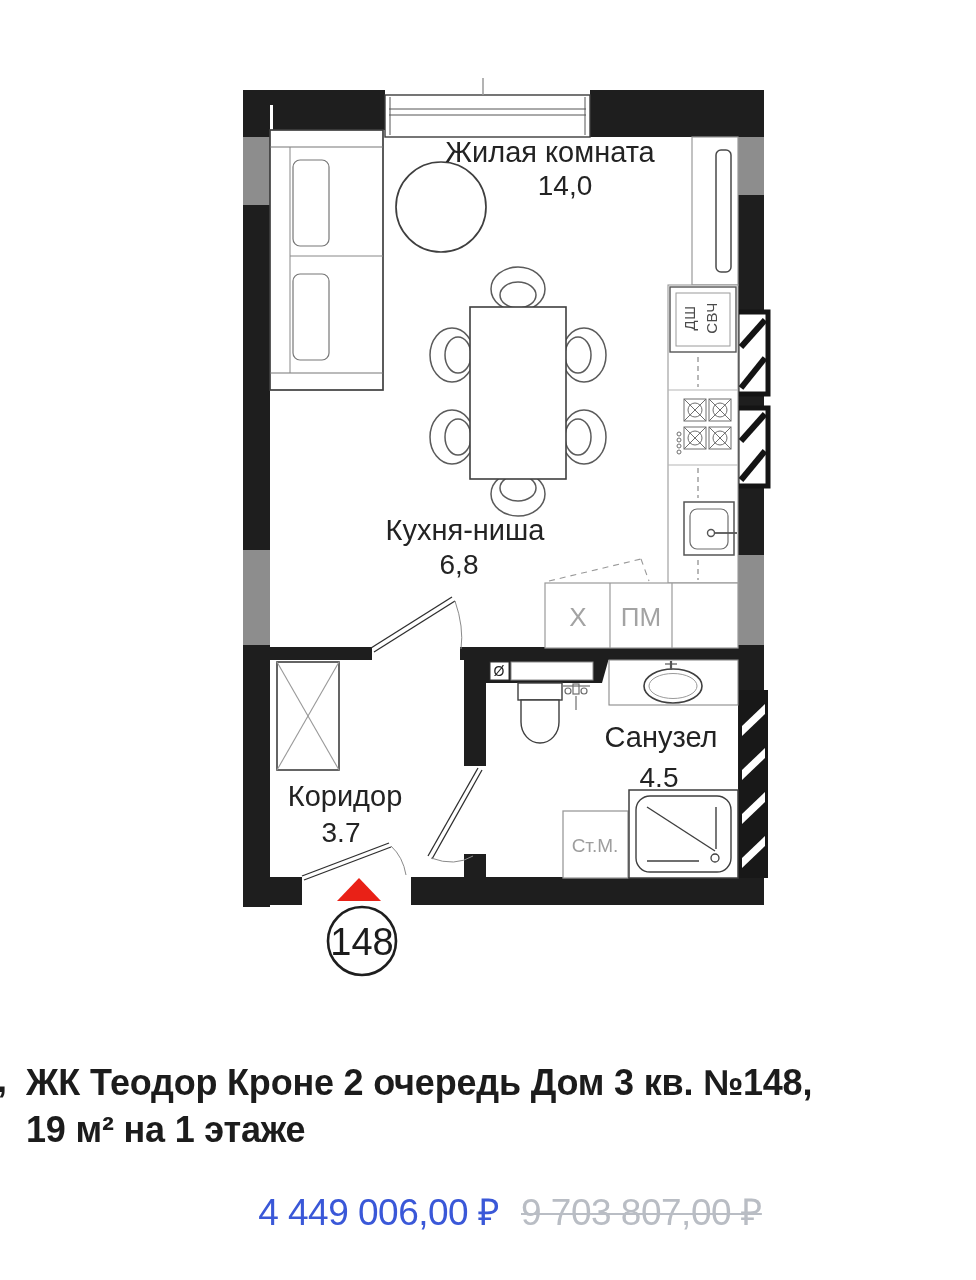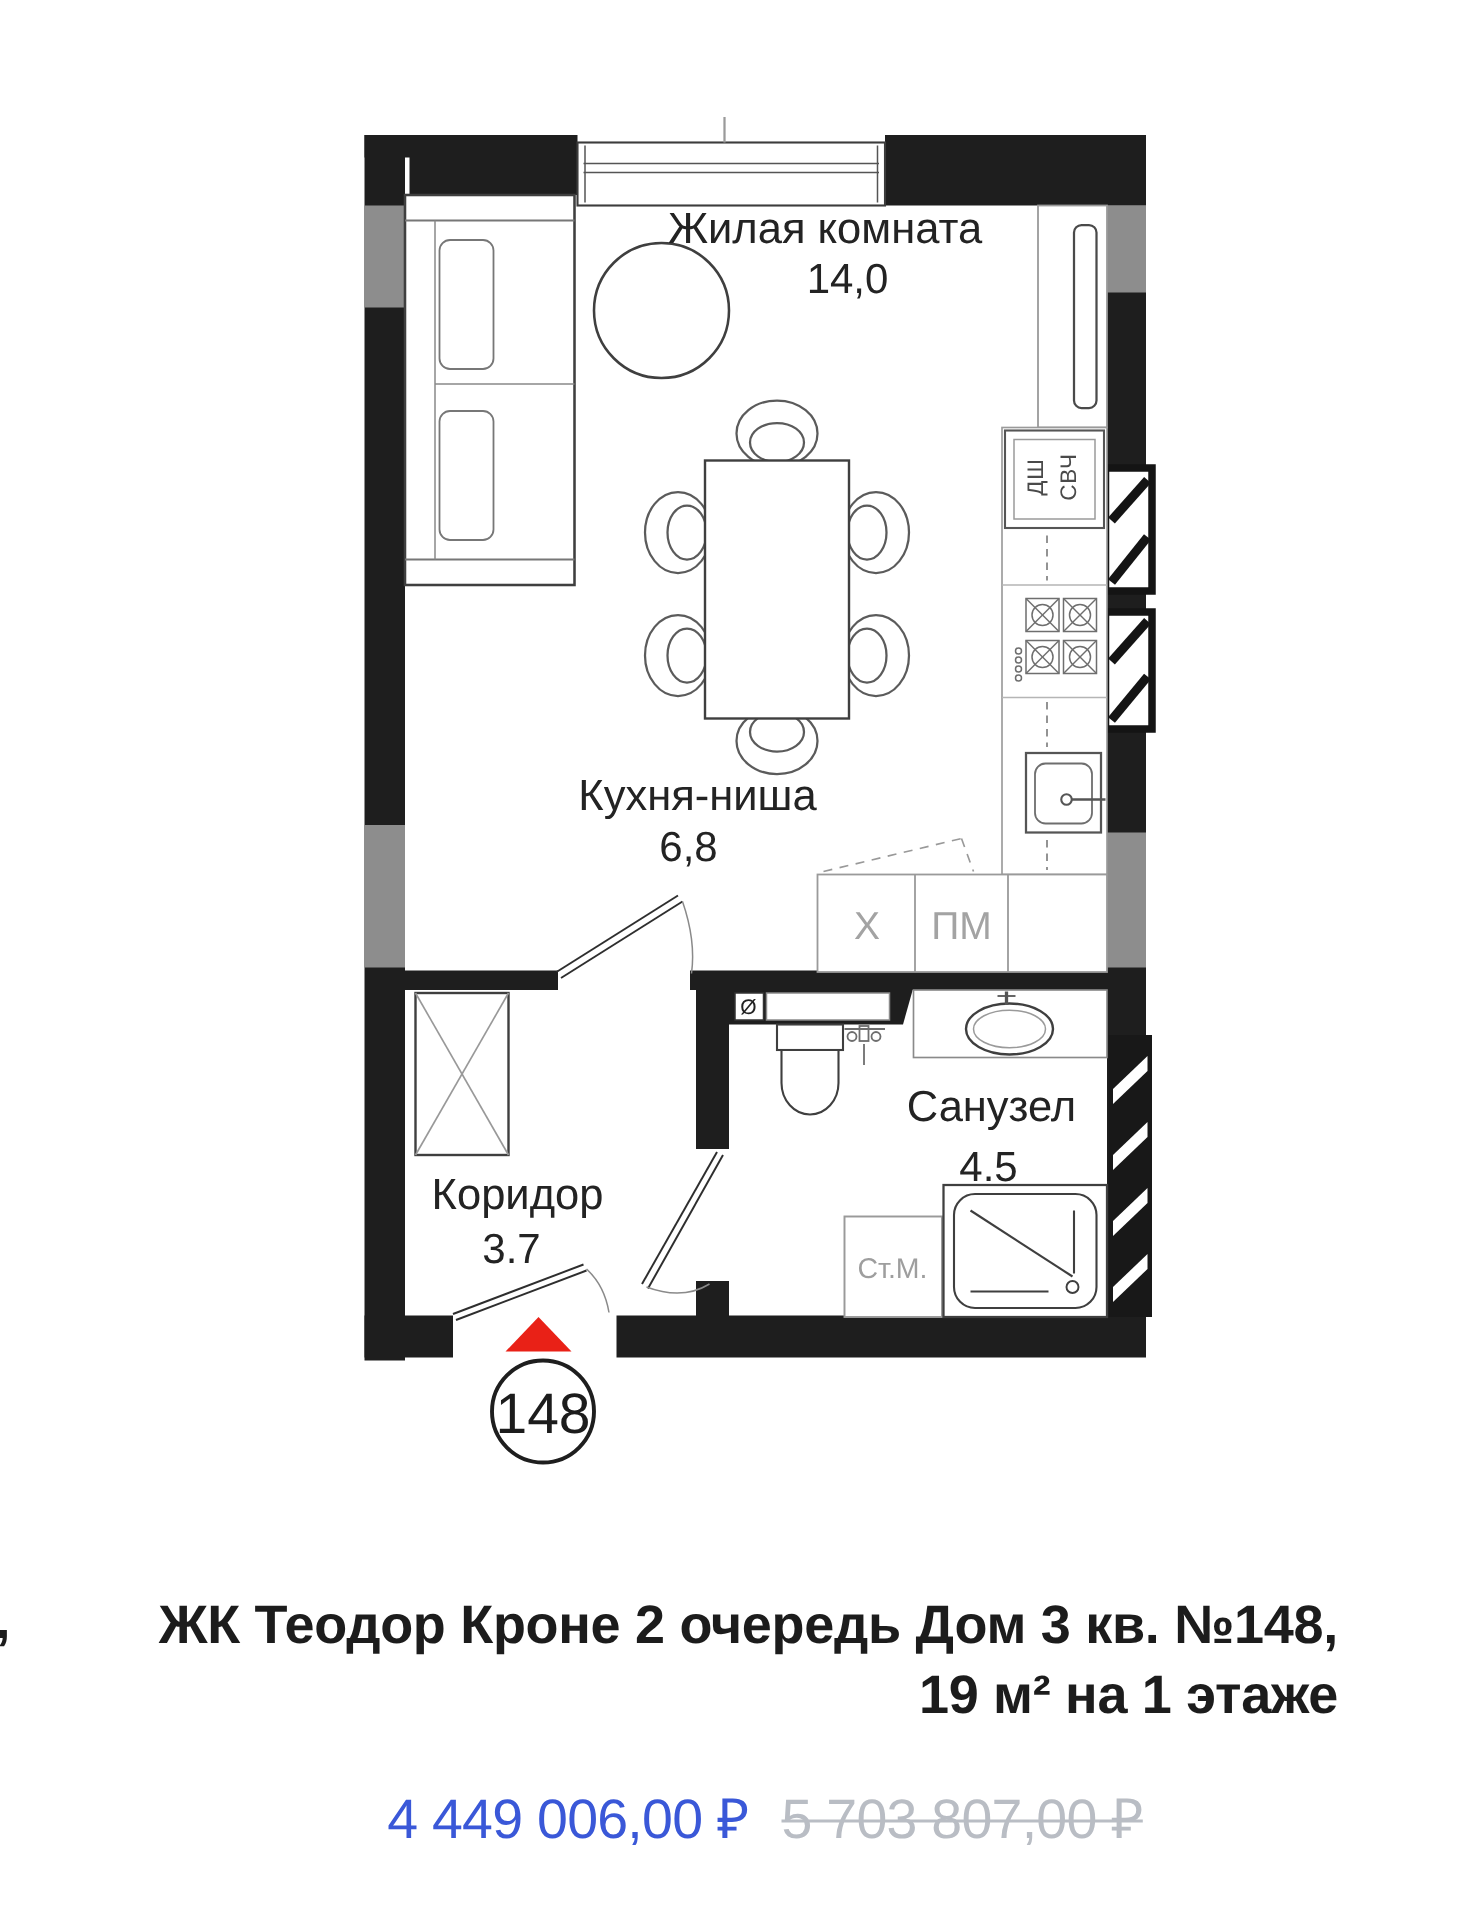--- a/index.html
+++ b/index.html
@@ -13,21 +13,21 @@
   .room-label{fill:#232323;font-size:29px;}
   .room-area{fill:#232323;font-size:28px;}
   .appl-label{fill:#a3a3a3;font-size:26px;}
   .appl-small{fill:#9e9e9e;font-size:19px;}
   .cab-label{fill:#4a4a4a;font-size:15px;letter-spacing:0.5px;}
   .badge-num{fill:#1c1c1c;font-size:38px;}
   .clip-fragment{
     position:absolute;left:-3px;top:1059px;font-size:36px;font-weight:bold;color:#1c1c1c;
   }
   .title-block{
-    position:absolute;top:1059px;left:0;width:892px;text-align:right;
+    position:absolute;top:1059px;left:0;width:892px;text-align:left;
     font-weight:bold;font-size:36px;line-height:47px;color:#1c1c1c;
     padding-left:26px;box-sizing:border-box;letter-spacing:-0.2px;
   }
   .price-row{
     position:absolute;top:1185px;left:0;width:976px;
     display:flex;justify-content:center;align-items:baseline;gap:22px;
     font-size:37px;letter-spacing:-0.5px;
     padding-left:44px;box-sizing:border-box;
   }
   .price-current{color:#3a58d8;}
@@ -248,14 +248,14 @@
 
 <div class="clip-fragment">,</div>
 
 <div class="title-block">
   <div>ЖК Теодор Кроне 2 очередь Дом 3 кв. №148,</div>
   <div>19 м² на 1 этаже</div>
 </div>
 
 <div class="price-row">
   <span class="price-current">4 449 006,00 ₽</span>
-  <span class="price-old">5 703 807,00 ₽</span>
+  <span class="price-old">9 703 807,00 ₽</span>
 </div>
 
 </body></html>

